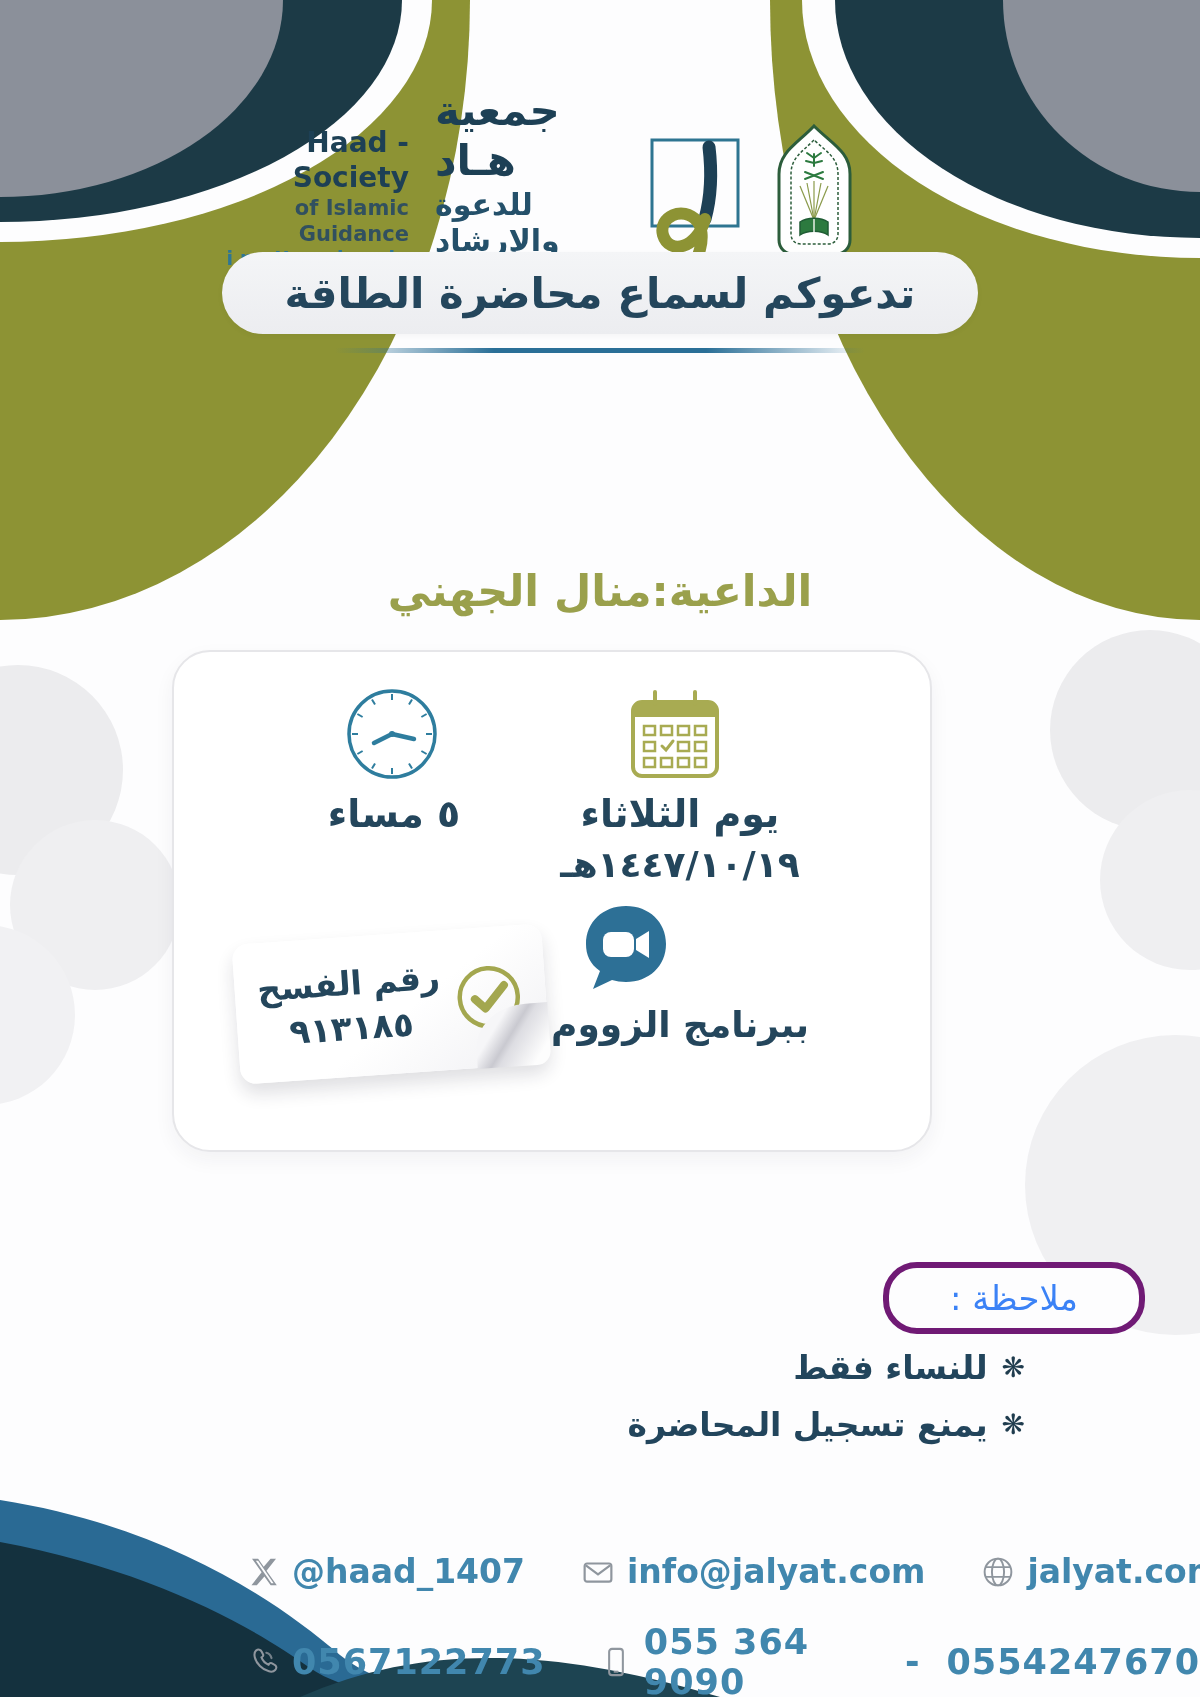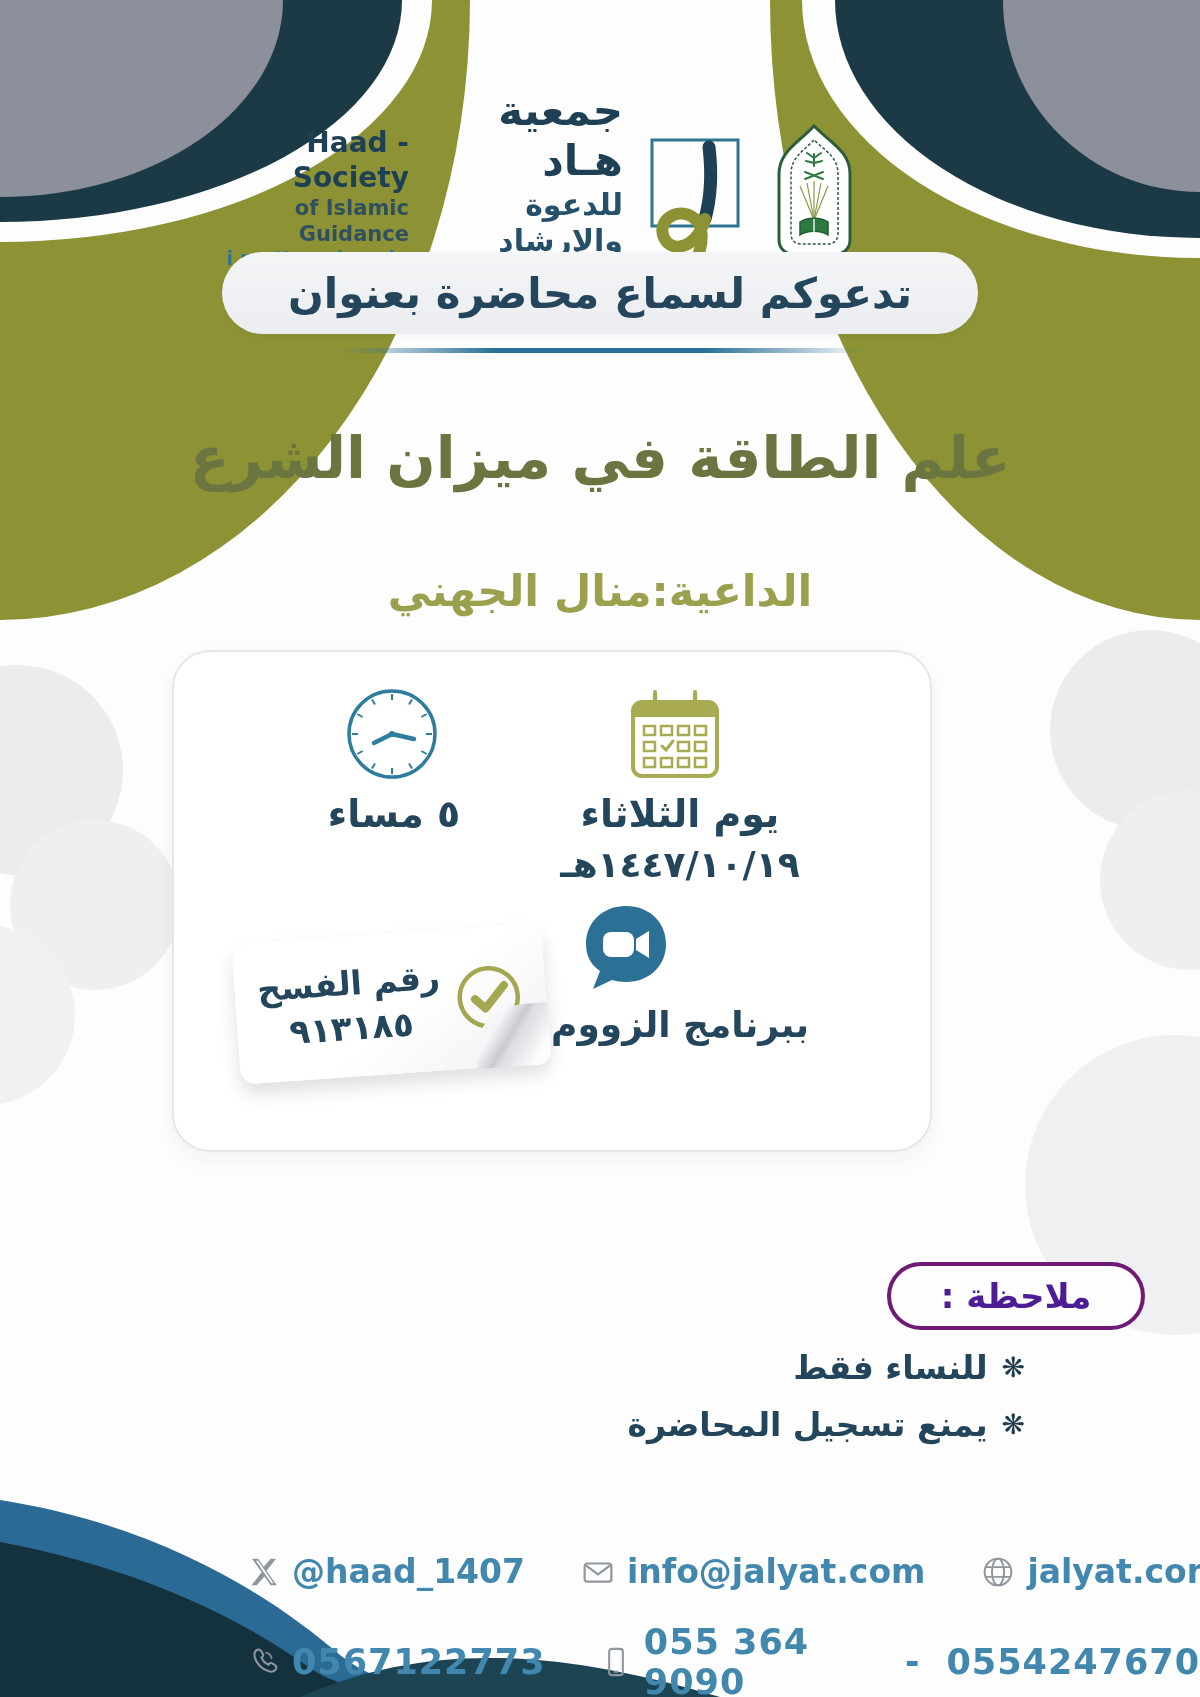--- a/index.html
+++ b/index.html
@@ -7,21 +7,21 @@
         font-family:"DejaVu Sans",sans-serif;color:#22455c;}
   .bg{position:absolute;inset:0;z-index:0;}
   .layer{position:absolute;z-index:2;}
 
   
   .header{left:222px;top:86px;width:640px;display:flex;align-items:center;gap:26px;direction:ltr;}
   .en-block{text-align:right;line-height:1.25;}
   .en1{font-size:28px;font-weight:bold;color:#1d4055;margin-top:13px;}
   .en2{font-size:21px;font-weight:bold;color:#31505f;}
   .en3{font-size:19px;font-weight:bold;letter-spacing:7px;color:#2f7694;}
-  .ar-block{text-align:right;direction:rtl;line-height:1.2;}
+  .ar-block{text-align:left;direction:rtl;line-height:1.2;}
   .ar1{font-size:42px;font-weight:bold;color:#1d4055;}
   .ar2{font-size:30px;font-weight:bold;color:#24506a;}
   .ar3{font-size:16px;font-weight:bold;color:#33657e;}
 
   
   .banner{left:222px;top:252px;width:756px;height:82px;border-radius:44px;
           background:linear-gradient(#f4f5f7,#ecedf0);display:flex;align-items:center;justify-content:center;
           direction:rtl;font-size:42px;font-weight:bold;color:#24465c;box-shadow:0 2px 6px rgba(0,0,0,.04);}
   .divider{left:335px;top:348px;width:530px;height:5px;border-radius:3px;
            background:linear-gradient(90deg,rgba(42,111,151,0) 0%,#2a6f97 30%,#2a6f97 70%,rgba(42,111,151,0) 100%);}
@@ -46,23 +46,23 @@
            background:linear-gradient(145deg,#ffffff 55%,#f0f0f3);border-radius:16px;
            box-shadow:0 10px 18px rgba(30,30,50,.14);display:flex;align-items:center;justify-content:center;
            gap:14px;direction:rtl;}
   .sticker:after{content:"";position:absolute;right:-1px;bottom:-1px;width:74px;height:62px;
            border-radius:70% 0 14px 0;background:linear-gradient(305deg,#fdfdfd 15%,#dddde2 45%,#c9c9d0 52%,#f6f6f8 70%);}
   .sticker-text{text-align:center;line-height:1.35;}
   .permit-label{font-size:33px;font-weight:bold;color:#24465c;}
   .permit-number{font-size:34px;font-weight:bold;color:#24465c;letter-spacing:2px;}
 
   
-  .note-pill{right:55px;top:1262px;width:250px;height:60px;border:4px solid #701a75;border-radius:34px;
+  .note-pill{right:55px;top:1262px;width:250px;height:60px;border:6px solid #701a75;border-radius:34px;
              display:flex;align-items:center;justify-content:center;direction:rtl;
-             font-size:34px;font-weight:bold;color:#4c1d95;background:#fdfdfe;}
+             font-size:34px;font-weight:normal;color:#3b82f6;background:#fdfdfe;}
   .note-list{right:175px;top:1340px;text-align:right;direction:rtl;font-size:33px;font-weight:bold;color:#22455c;line-height:1.72;}
   .flower{display:inline-block;margin-left:14px;font-size:28px;color:#1f3c4e;transform:translateY(-2px);}
 
   
   .f-row{display:flex;align-items:center;color:#4187ae;font-weight:bold;direction:ltr;}
   .f-row1{left:248px;top:1552px;column-gap:16px;font-size:33px;}
   .f-row2{left:248px;top:1622px;column-gap:16px;font-size:35px;letter-spacing:1px;}
   .f-gap{width:24px;}
   .f-item{display:flex;align-items:center;gap:12px;}
   svg{display:block;}
@@ -134,25 +134,24 @@
             <path d="M47,98 L54,61"></path>
             <path d="M47,98 L61,64"></path>
         </g>
         <path d="M33,100 C40,95 54,95 61,100 L61,113 C54,108 40,108 33,113 Z" fill="#2c7a3f" stroke="#1f5c34" stroke-width="1.5"></path>
         <path d="M47,97 v13" stroke="#e7f0e6" stroke-width="1.5"></path>
       </svg>
     </div>
   </div>
 
   <div class="layer banner">
-    <span>تدعوكم لسماع محاضرة بعنوان</span>
+    <span>تدعوكم لسماع محاضرة الطاقة</span>
   </div>
   <div class="layer divider"></div>
 
-  <div class="layer title">علم الطاقة في ميزان الشرع</div>
   <div class="layer speaker">الداعية:منال الجهني</div>
 
   <div class="layer card">
 
     <div class="icon-cal">
       <svg width="100" height="100" viewBox="0 0 100 100">
         <rect x="8" y="18" width="84" height="74" rx="9" fill="#ffffff" stroke="#a8ab52" stroke-width="4"></rect>
         <path d="M8,27 a9,9 0 0 1 9,-9 h66 a9,9 0 0 1 9,9 v6 h-84 z" fill="#a8ab52"></path>
         <g stroke="#a8ab52" stroke-width="4" stroke-linecap="round">
             <path d="M30,8 v12"></path>

